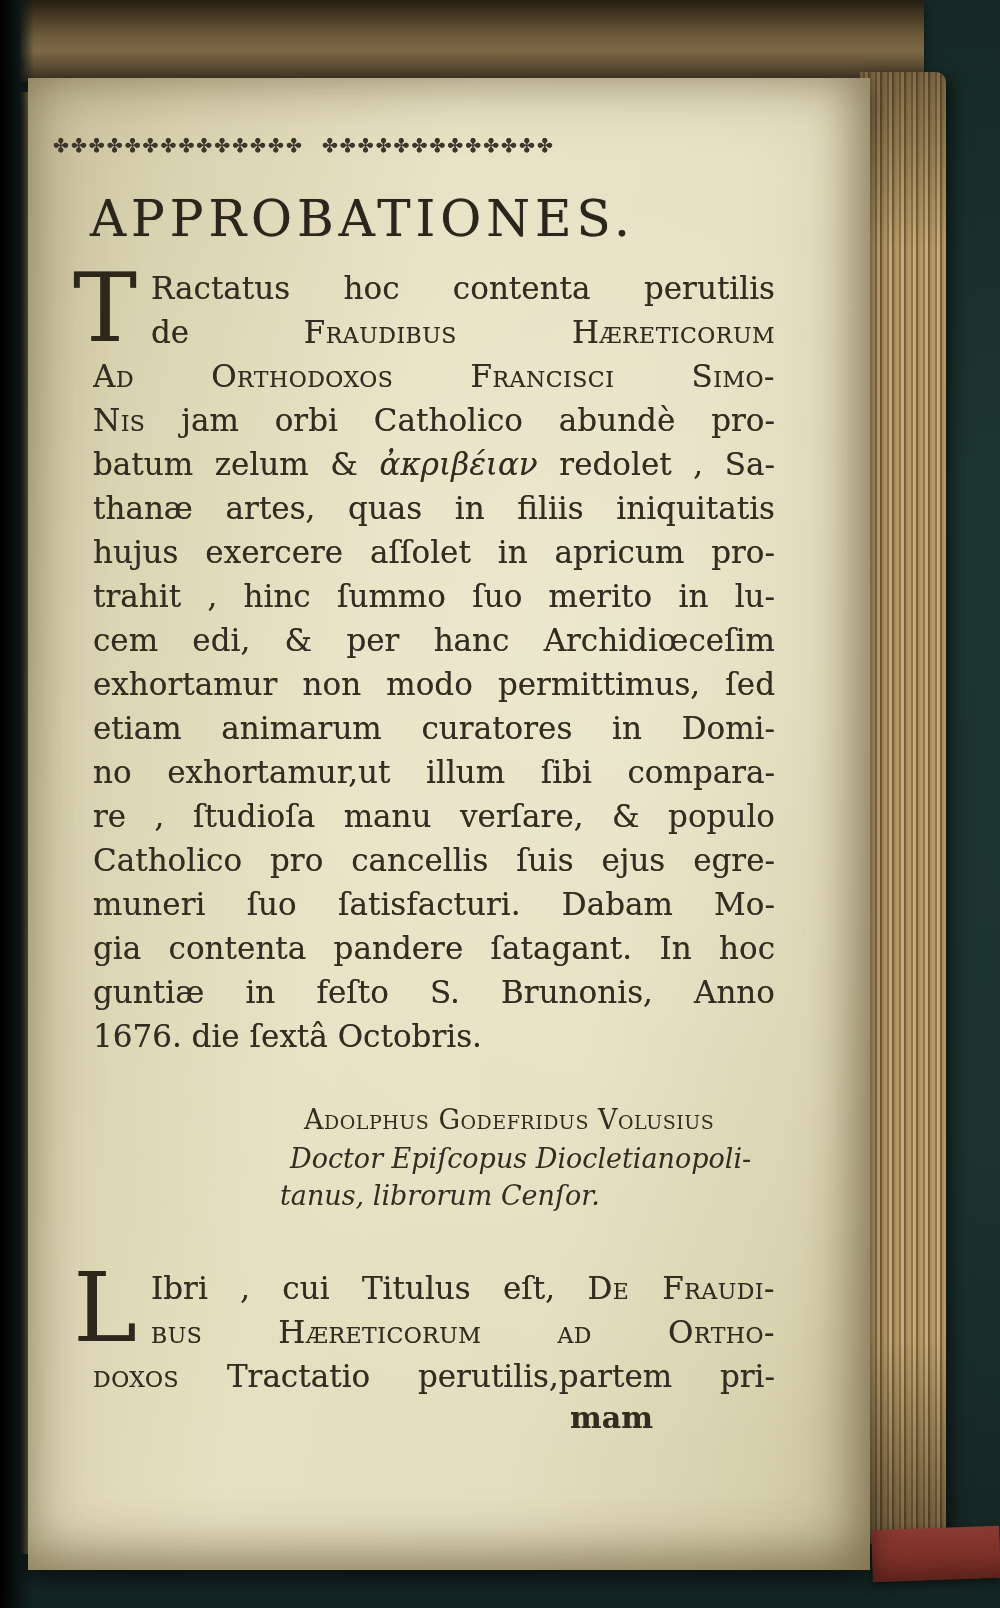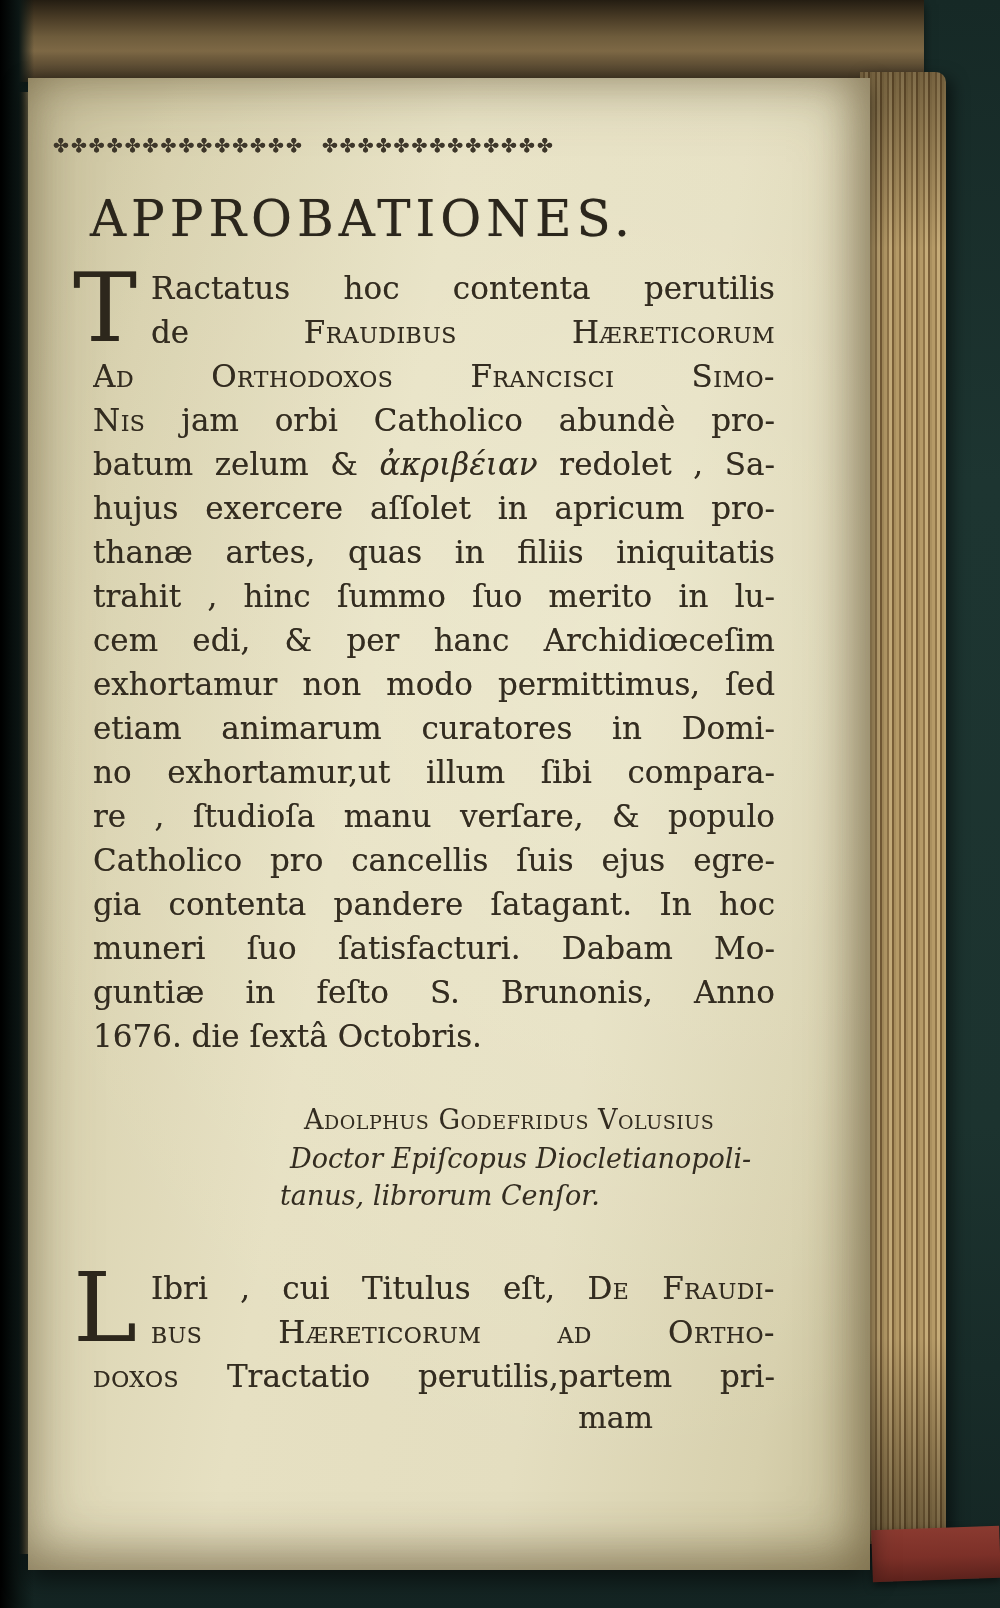--- a/index.html
+++ b/index.html
@@ -83,20 +83,21 @@
   em{font-style:italic;}
   .signature{position:absolute;left:240px;top:1022px;width:500px;color:#332c20;}
   .sig-name{font-size:27px;line-height:40px;letter-spacing:.5px;margin-left:36px;}
   .sig-line{font-style:italic;font-size:27px;line-height:37px;}
   .sig-line.indent1{margin-left:22px;}
   .sig-line.indent2{margin-left:12px;}
   .catchword{
     position:absolute;left:65px;top:1322px;width:560px;
     text-align:right;font-size:30px;color:#332c20;
     text-shadow:0 0 .6px rgba(51,44,32,.5);
+    font-weight:bold;
   }
 </style>
 </head>
 <body>
 
 <div class="scene">
   <div class="board-top"></div>
   <div class="fore-edge"></div>
   <div class="cover-edge"></div>
   <div class="left-page-edge"></div>
@@ -111,31 +112,31 @@
 
     <div class="heading">APPROBATIONES.</div>
 
     <div class="para para1">
       <div class="dropcap">T</div>
       <div class="line">Ractatus hoc contenta perutilis</div>
       <div class="line">de <span class="sc">Fraudibus Hæreticorum</span></div>
       <div class="line"><span class="sc">Ad Orthodoxos Francisci Simo-</span></div>
       <div class="line"><span class="sc">Nis</span> jam orbi Catholico abundè pro-</div>
       <div class="line">batum zelum &amp; <em>ἀκριβέιαν</em> redolet , Sa-</div>
+      <div class="line">thanæ artes, quas in filiis iniquitatis</div>
       <div class="line">hujus exercere aſſolet in apricum pro-</div>
-      <div class="line">thanæ artes, quas in filiis iniquitatis</div>
       <div class="line">trahit , hinc ſummo ſuo merito in lu-</div>
       <div class="line">cem edi, &amp; per hanc Archidiœceſim</div>
       <div class="line">exhortamur non modo permittimus, ſed</div>
       <div class="line">etiam animarum curatores in Domi-</div>
       <div class="line">no exhortamur,ut illum ſibi compara-</div>
       <div class="line">re , ſtudioſa manu verſare, &amp; populo</div>
       <div class="line">Catholico pro cancellis ſuis ejus egre-</div>
+      <div class="line">muneri ſuo ſatisfacturi. Dabam Mo-</div>
       <div class="line">gia contenta pandere ſatagant. In hoc</div>
-      <div class="line">muneri ſuo ſatisfacturi. Dabam Mo-</div>
       <div class="line">guntiæ in feſto S. Brunonis, Anno</div>
       <div class="line noj">1676. die ſextâ Octobris.</div>
     </div>
 
     <div class="signature">
       <div class="sig-name"><span class="sc">Adolphus Godefridus Volusius</span></div>
       <div class="sig-line indent1"><em>Doctor Epiſcopus Diocletianopoli-</em></div>
       <div class="sig-line indent2"><em>tanus, librorum Cenſor.</em></div>
     </div>
 

